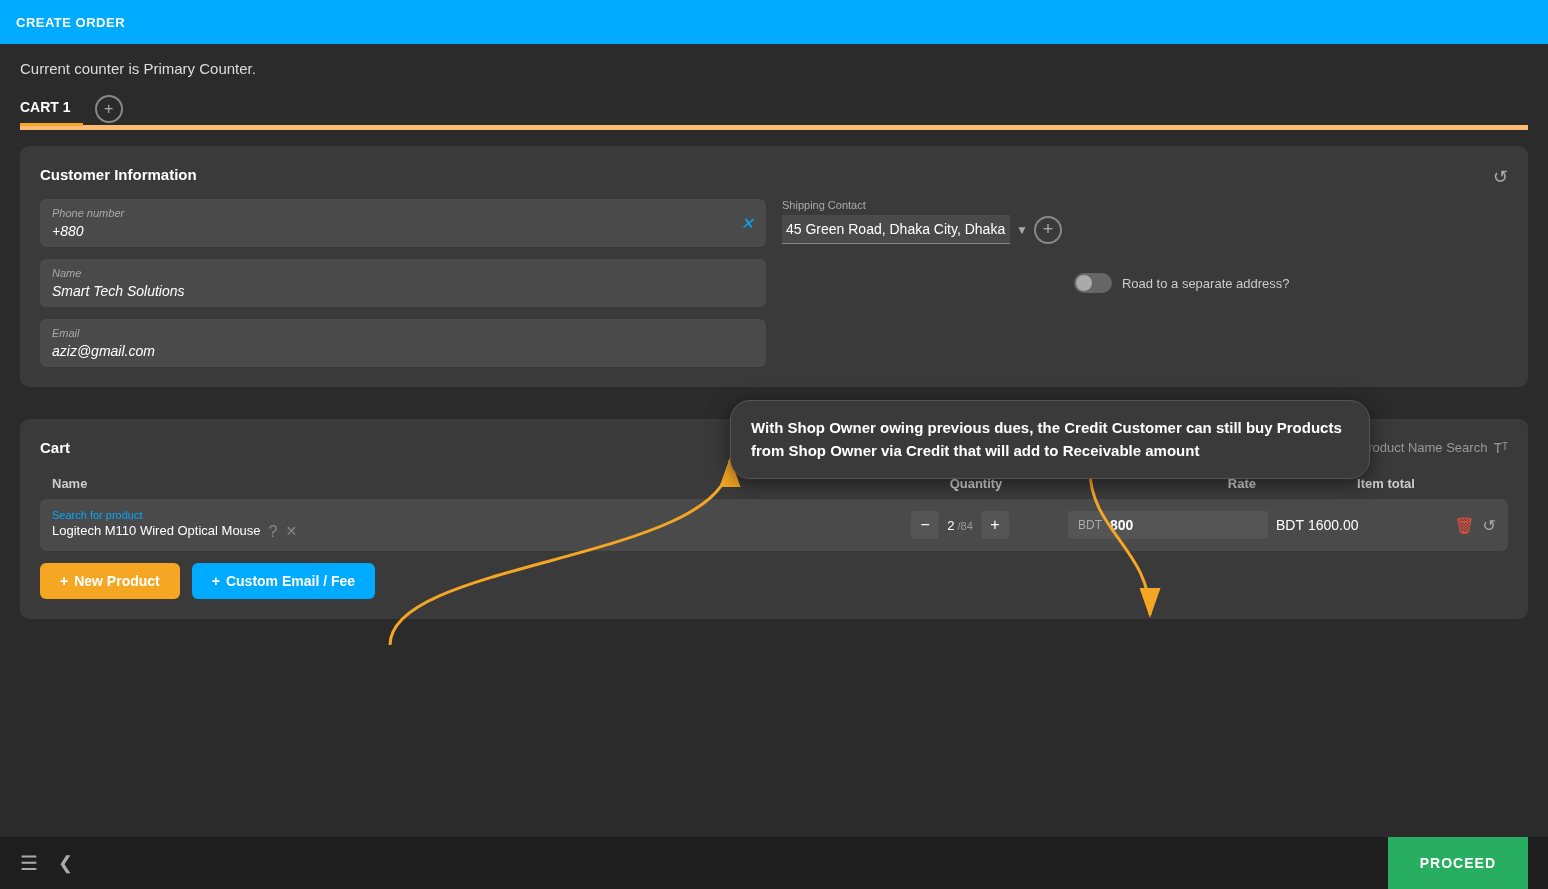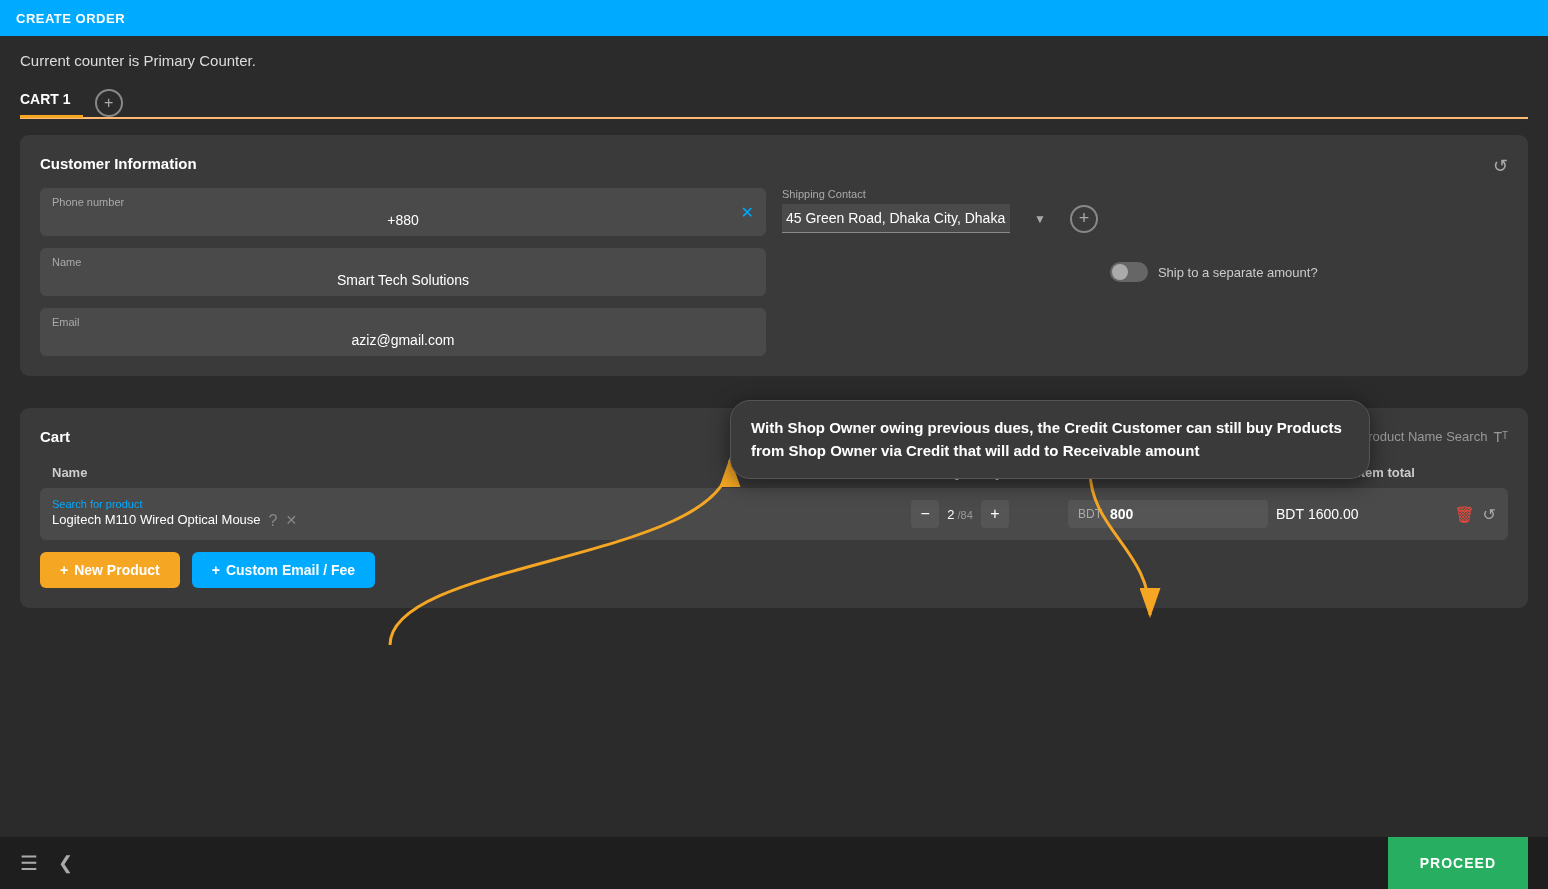--- a/index.html
+++ b/index.html
@@ -9,21 +9,21 @@
       color: #fff;
       width: 1548px;
       height: 889px;
       overflow: hidden;
       position: relative;
     }
 
     
     .top-bar {
       background: #00aaff;
-      height: 36px;
+      height: 44px;
       display: flex;
       align-items: center;
       padding: 0 16px;
     }
     .top-bar-title {
       font-size: 13px;
       font-weight: 600;
       color: #fff;
       letter-spacing: 0.5px;
     }
@@ -37,23 +37,23 @@
 
     .counter-text {
       font-size: 15px;
       color: #ddd;
       margin-bottom: 16px;
     }
 
     
     .tabs {
       display: flex;
-      align-items: flex-end;
+      align-items: center;
       margin-bottom: 16px;
-      border-bottom: 2px solid #fdba74;
+      border-bottom: 5px solid #fdba74;
     }
     .tab-item {
       padding: 6px 12px 10px 0;
       font-size: 14px;
       font-weight: 600;
       color: #fff;
       cursor: pointer;
       position: relative;
       margin-right: 8px;
     }
@@ -93,60 +93,59 @@
       color: #fff;
       margin-bottom: 16px;
     }
 
     
     .customer-info-grid {
       display: grid;
       grid-template-columns: 1fr 1fr;
       gap: 16px;
     }
-    .left-col { display: flex; flex-direction: column; gap: 12px; }
+    .left-col { display: flex; flex-direction: column; gap: 12px; font-style: italic; }
     .right-col { display: flex; flex-direction: row; gap: 12px; }
 
     
     .input-group {
       background: #4a4a4a;
       border-radius: 6px;
       padding: 8px 12px;
       position: relative;
     }
     .input-label {
       font-size: 11px;
       color: #aaa;
       margin-bottom: 4px;
     }
     .input-value {
       font-size: 14px;
       color: #fff;
-      text-align: center;
     }
     .input-clear {
       position: absolute;
       right: 12px;
       top: 50%;
       transform: translateY(-50%);
       color: #00aaff;
       cursor: pointer;
       font-size: 16px;
     }
 
     
     .shipping-label {
       font-size: 11px;
       color: #aaa;
       margin-bottom: 4px;
     }
     .shipping-select-row {
       display: flex;
       align-items: center;
-      gap: 24px;
+      gap: 6px;
     }
     .shipping-select {
       background: #4a4a4a;
       border: none;
       border-bottom: 1px solid #888;
       color: #fff;
       font-size: 14px;
       padding: 6px 4px;
       flex: 1;
       cursor: pointer;
@@ -497,21 +496,21 @@
             </select>
             <span class="shipping-dropdown-icon">▼</span>
             <div class="shipping-add-btn">+</div>
           </div>
         </div>
 
         <div class="toggle-row">
           <div class="toggle">
             <div class="toggle-knob"></div>
           </div>
-          <span class="toggle-label">Ship to a separate amount?</span>
+          <span class="toggle-label">Road to a separate address?</span>
         </div>
       </div>
     </div>
   </div>
 
   <div class="card">
 
     <div class="cart-header-row">
       <div class="cart-title">Cart</div>
       <div class="product-search-label">

